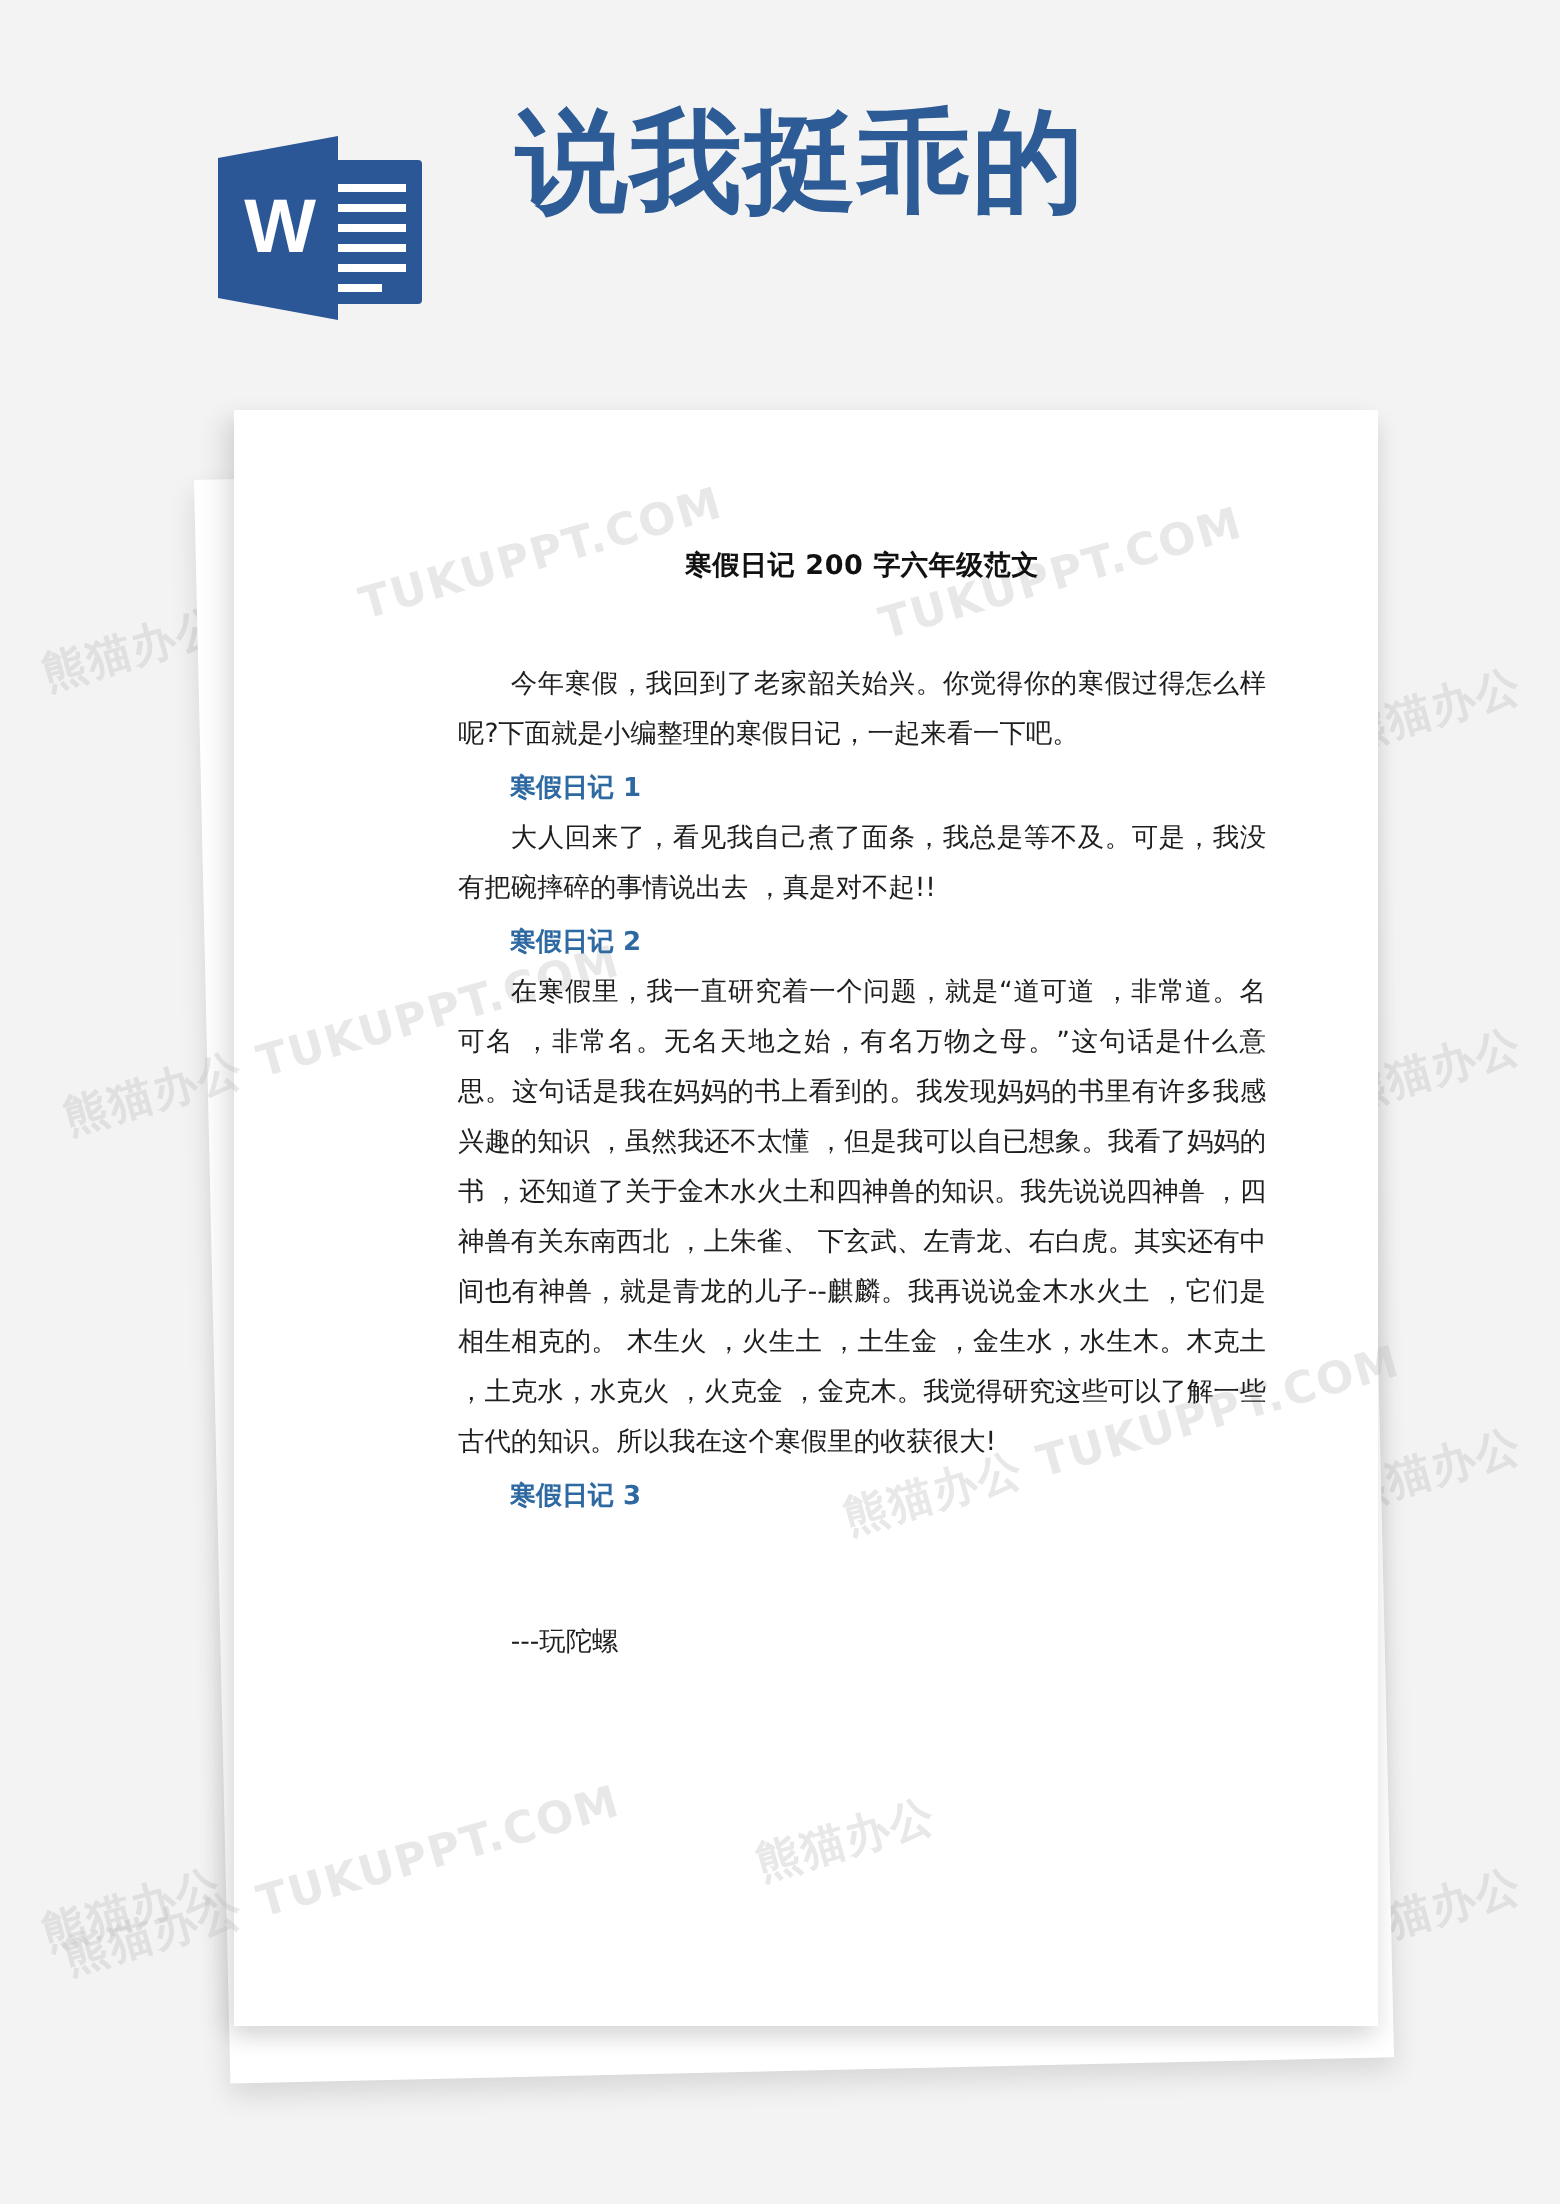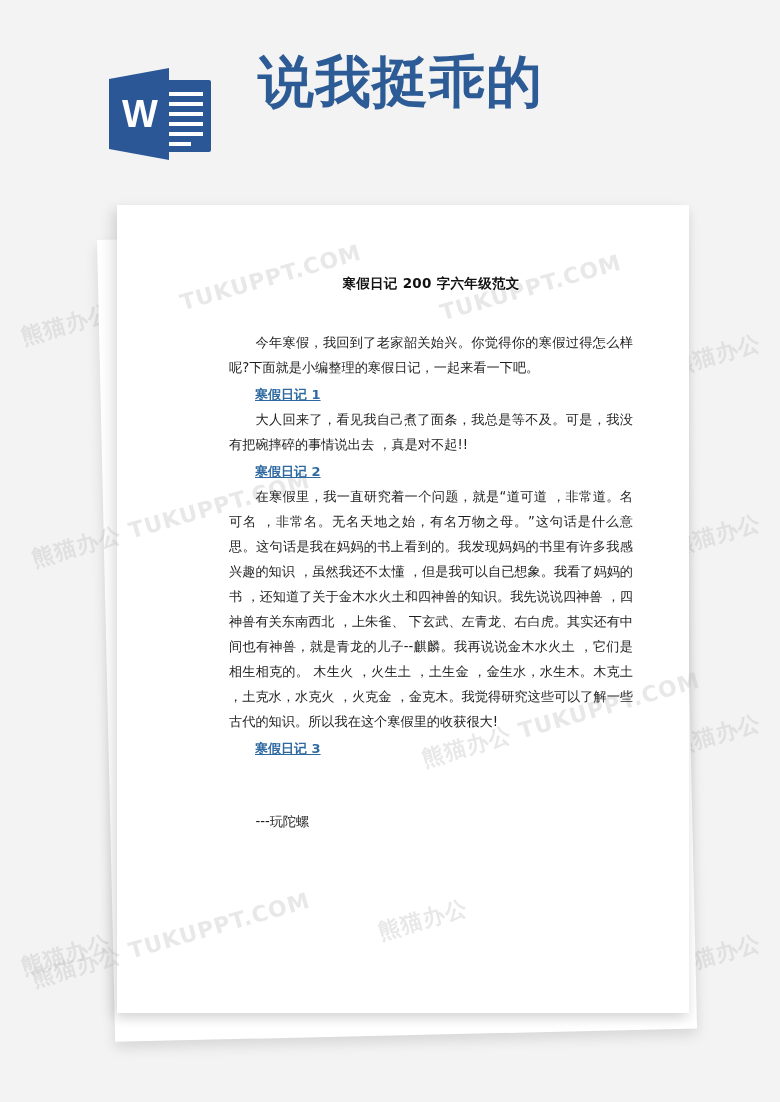--- a/index.html
+++ b/index.html
@@ -53,21 +53,21 @@
   .doc-content {
     position: absolute; left: 112px; top: 66px; width: 404px;
     color: #1e1e1e; font-size: 13.2px; line-height: 25px;
   }
   .doc-title {
     text-align: center; font-weight: bold; font-size: 13.5px;
     margin-bottom: 34px; letter-spacing: 0.3px; color: #111;
   }
   .para { text-indent: 2em; text-align: justify; margin-bottom: 2px; }
   .heading {
-    color: #2e6aa1; font-weight: bold; padding-left: 2em; font-size: 13px; text-decoration: underline;
+    color: #2e6aa1; font-weight: bold; padding-left: 2em; font-size: 13px;
   }
   .subline { padding-left: 2em; margin-top: 48px; }
 
   
   .wm {
     position: absolute; color: rgba(190,190,190,0.35);
     font: bold 22px "DejaVu Sans", sans-serif;
     transform: rotate(-16deg); white-space: nowrap; pointer-events: none;
     letter-spacing: 1px;
   }

